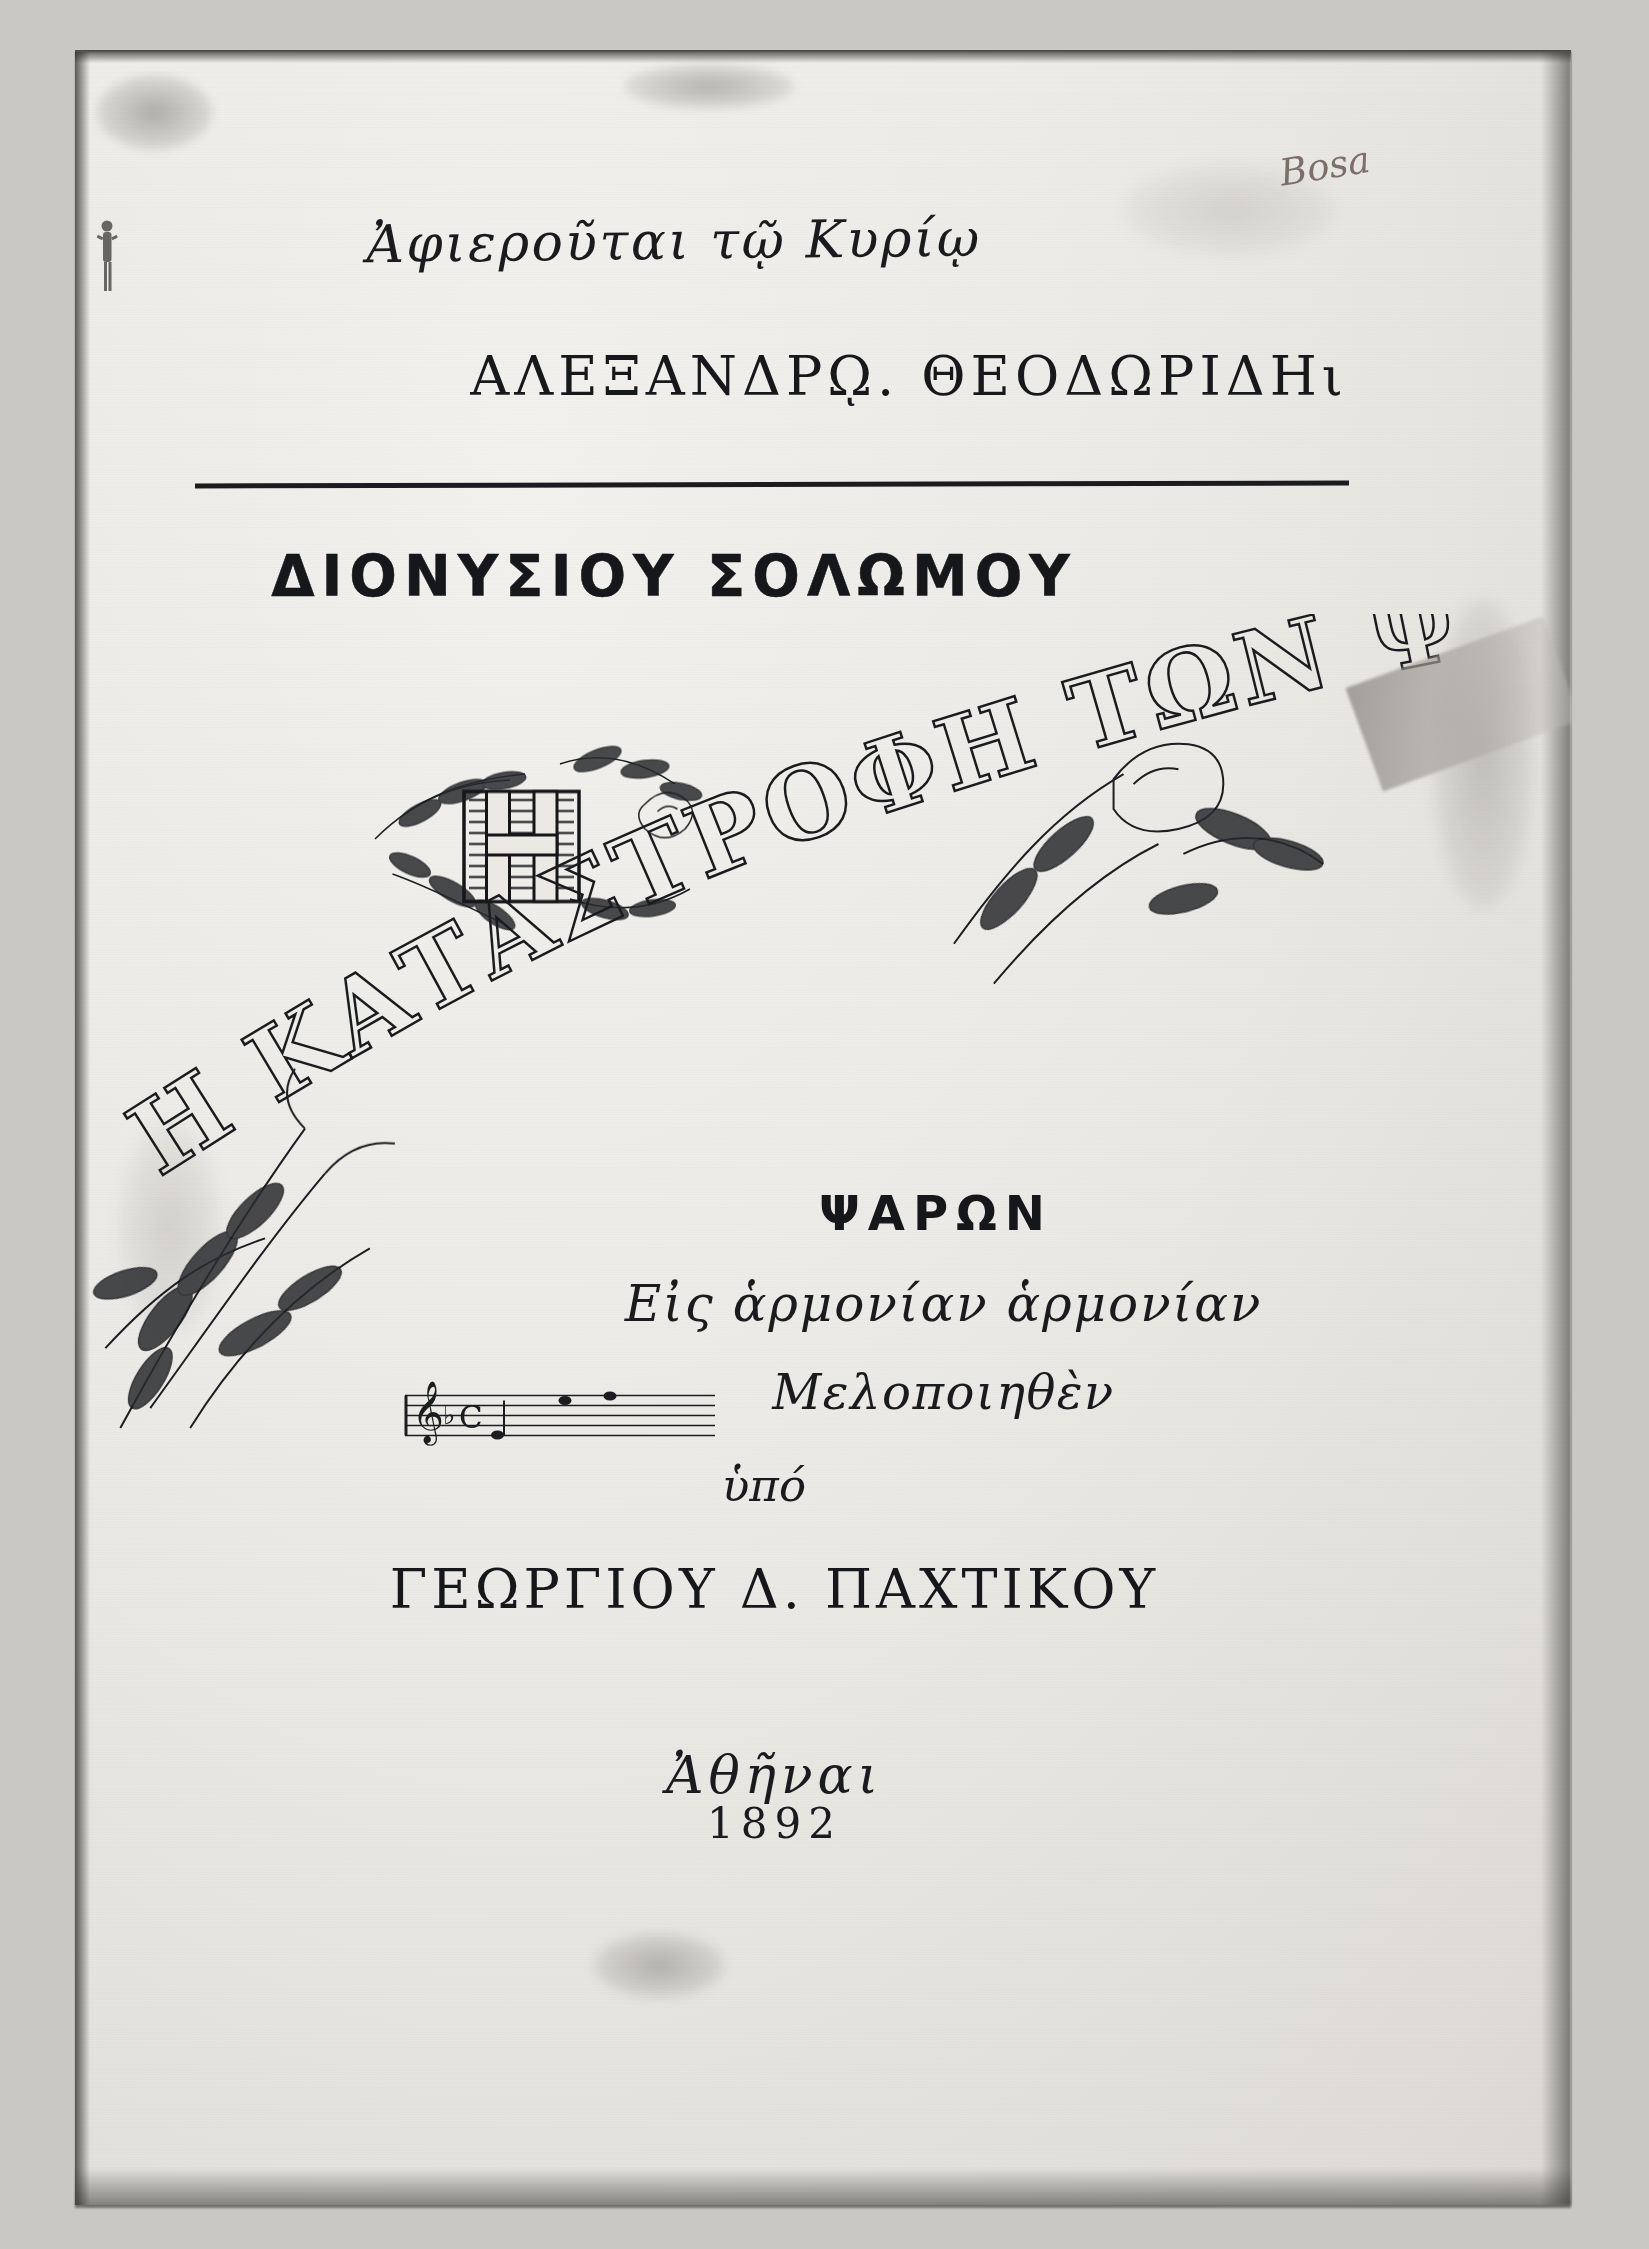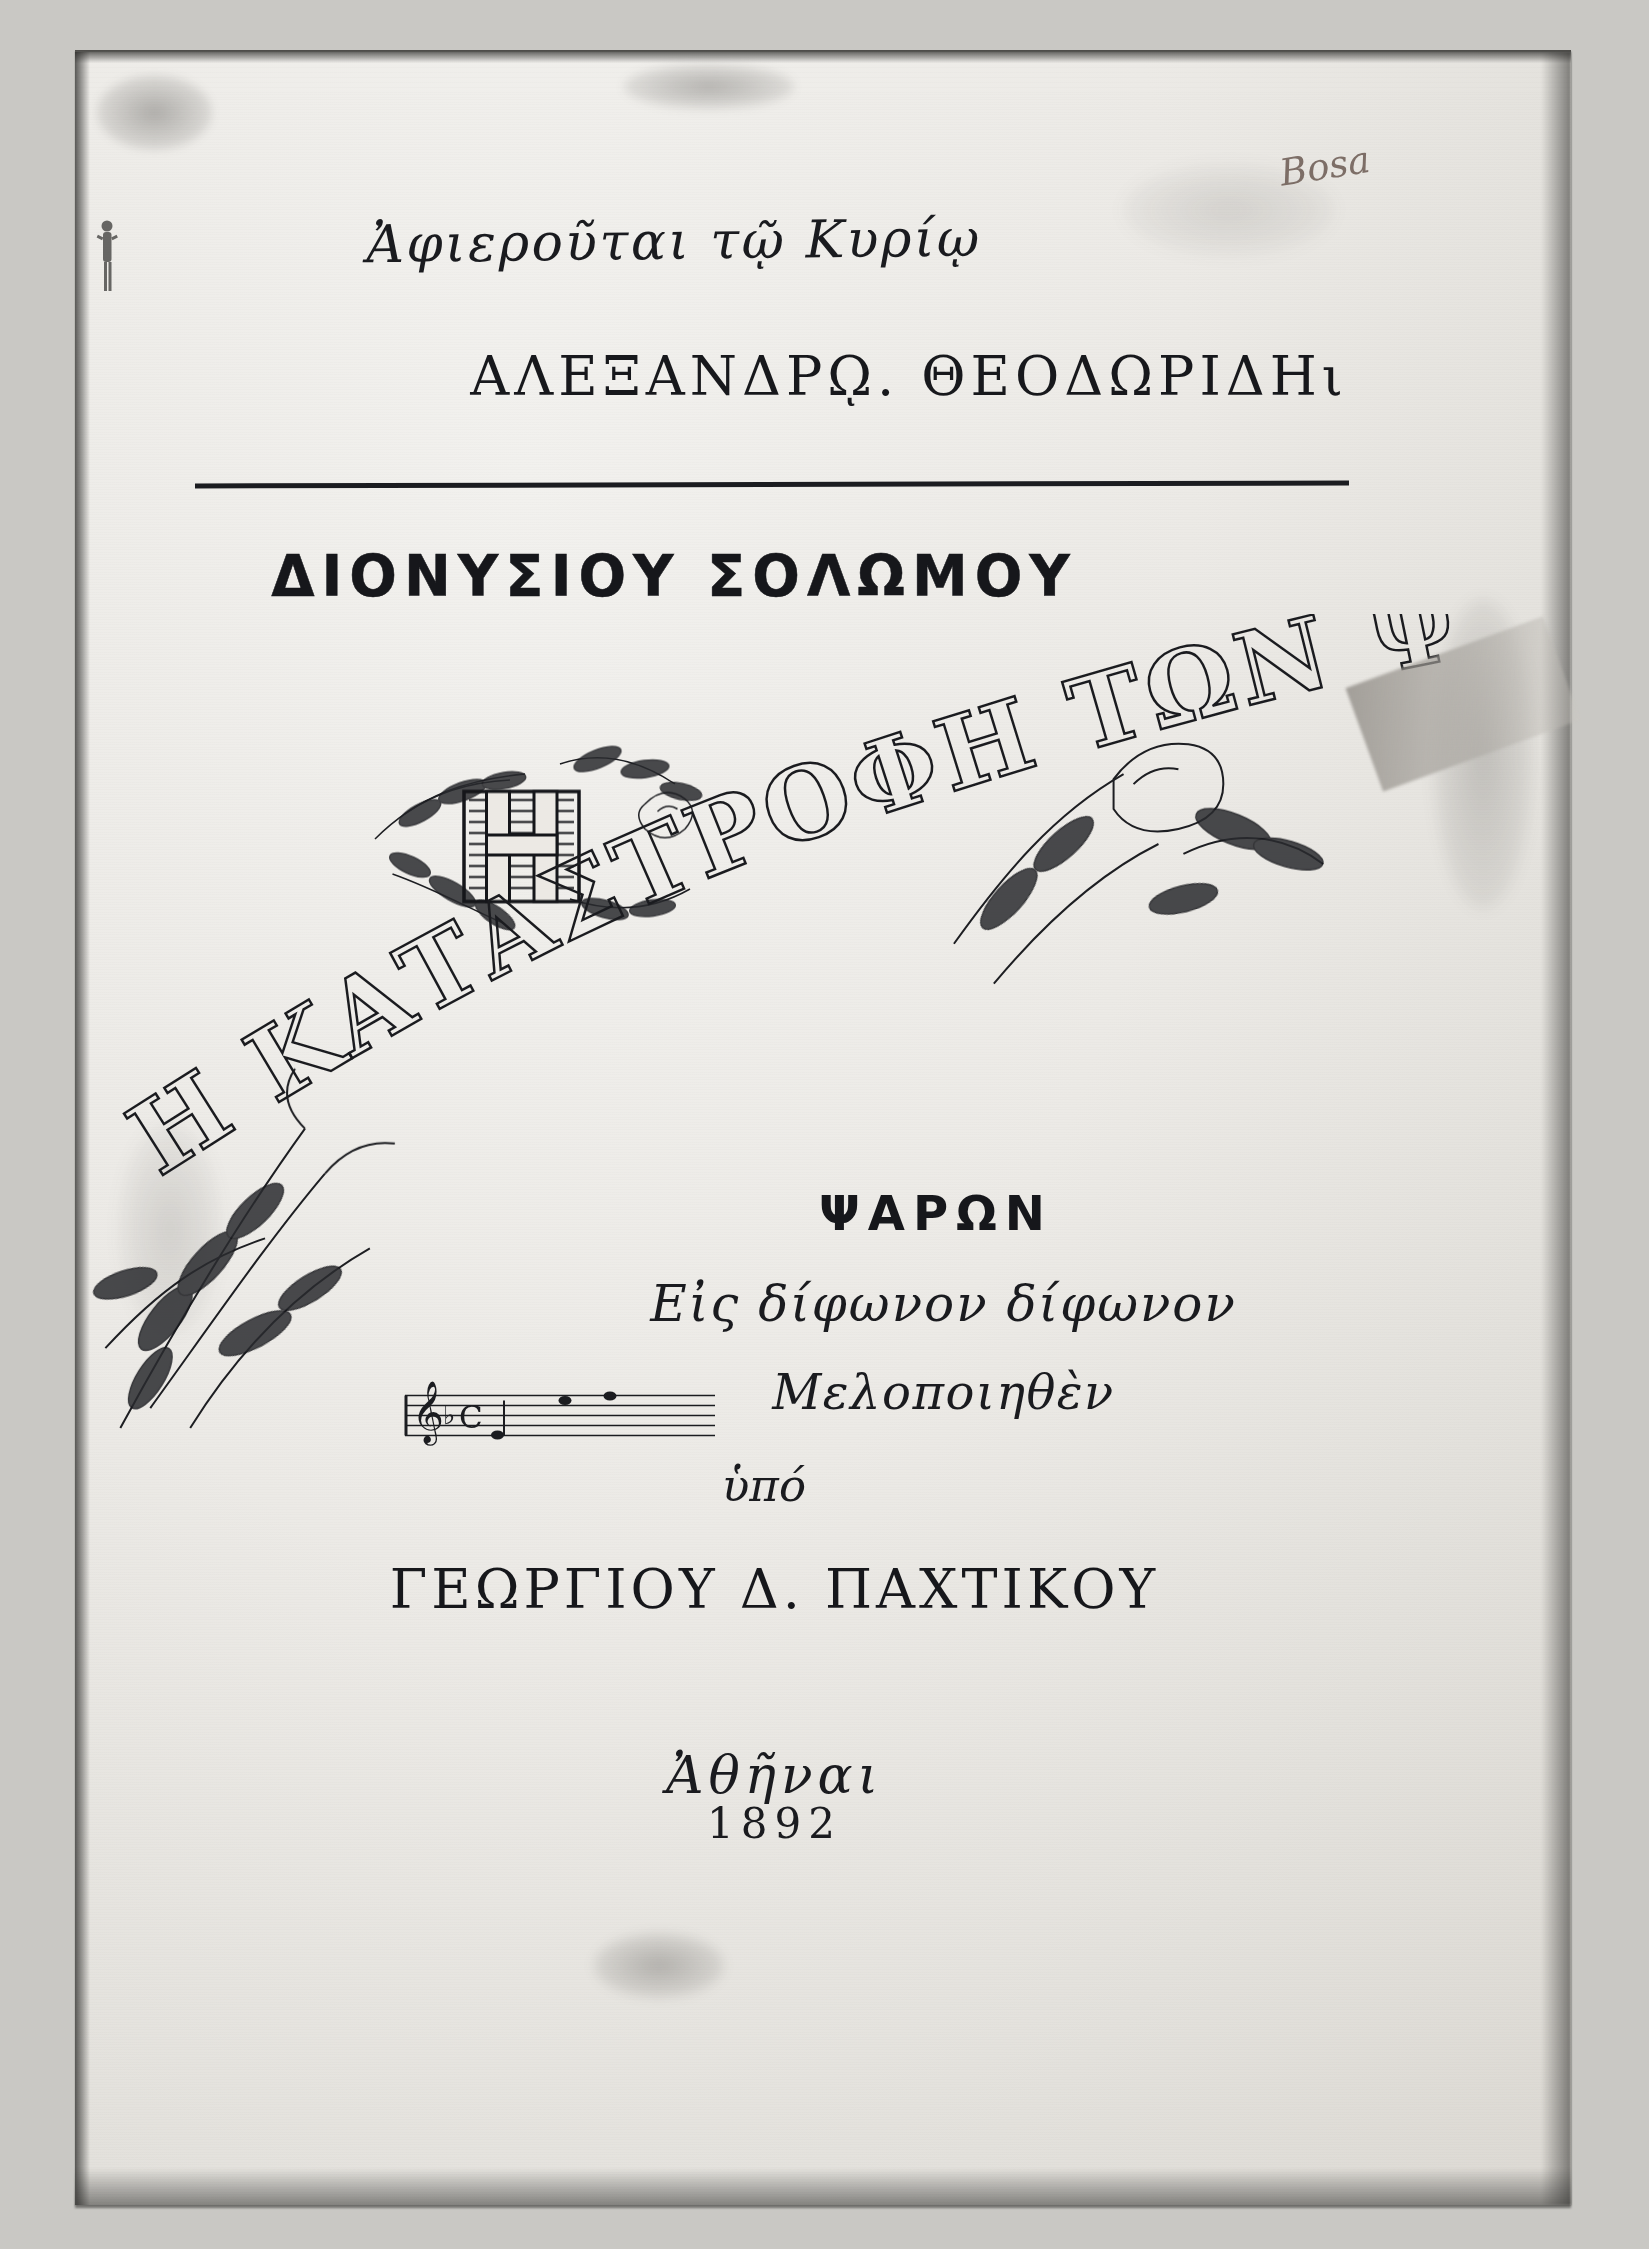--- a/index.html
+++ b/index.html
@@ -365,21 +365,21 @@
       <path id="arcpath" d="M 120 1160 C 520 900, 1020 600, 1560 420 C 2000 275, 2400 160, 2760 90"></path>
     </defs>
     <text>
       <textPath href="#arcpath" startOffset="2%">Η ΚΑΤΑΣΤΡΟΦΗ ΤΩΝ ΨΑΡΩΝ</textPath>
     </text>
   </svg>
 
   <div class="tear"></div>
 
   <div class="ink asma">ΨΑΡΩΝ</div>
-  <div class="ink subtitle1">Εἰς δίφωνον δίφωνον</div>
+  <div class="ink subtitle1">Εἰς ἁρμονίαν ἁρμονίαν</div>
   <div class="ink subtitle2">Μελοποιηθὲν</div>
   <div class="ink by-word">ὑπό</div>
 
   <svg class="stave" viewBox="0 0 640 150">
     <g stroke="#1b1c20" stroke-width="3">
       <line x1="10" y1="35" x2="630" y2="35"></line>
       <line x1="10" y1="55" x2="630" y2="55"></line>
       <line x1="10" y1="75" x2="630" y2="75"></line>
       <line x1="10" y1="95" x2="630" y2="95"></line>
       <line x1="10" y1="115" x2="630" y2="115"></line>

